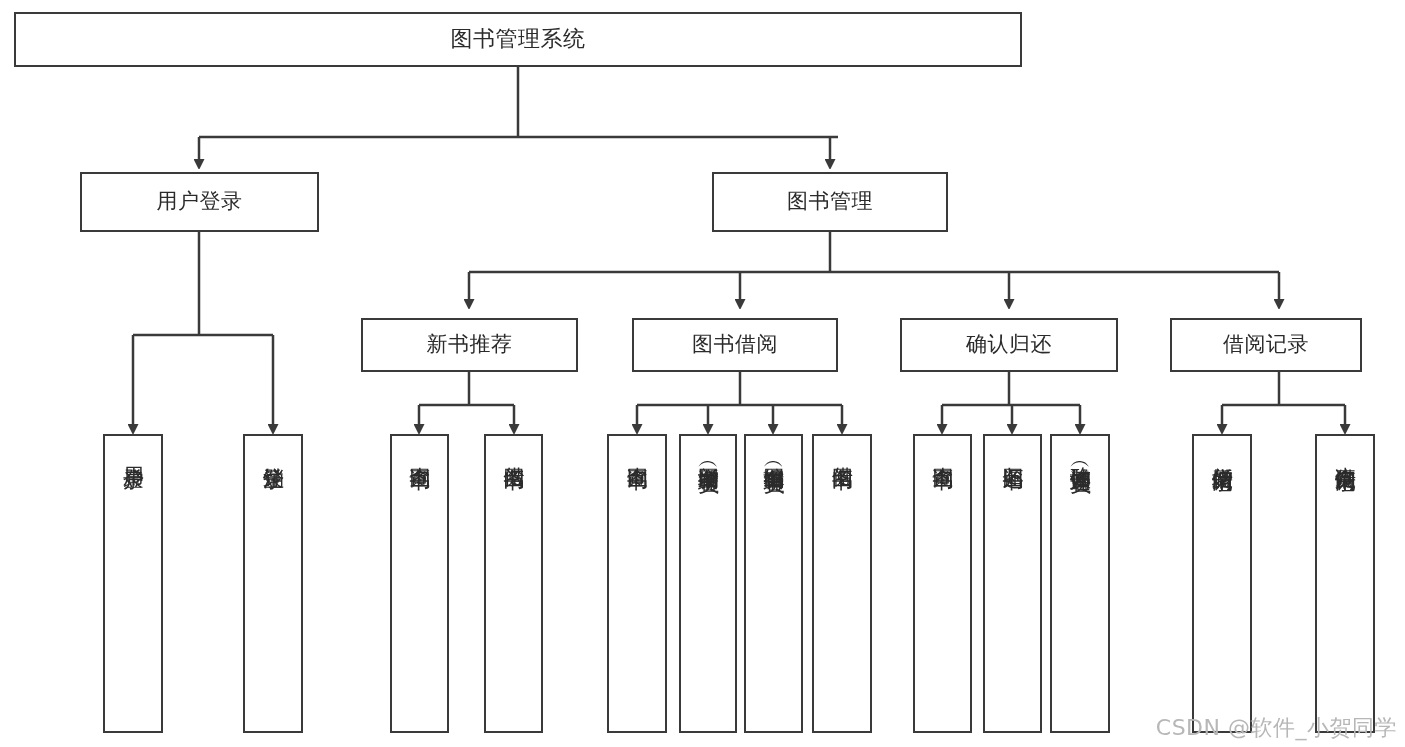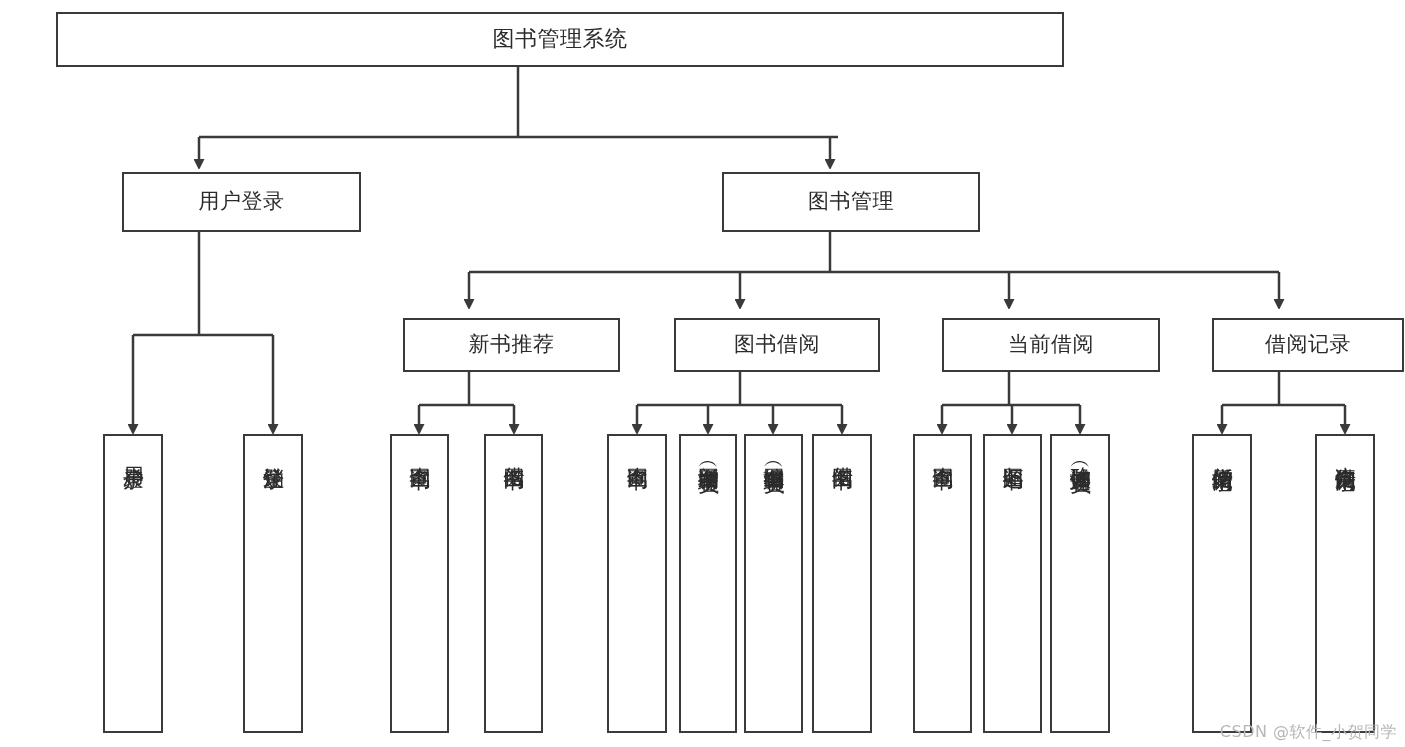--- a/index.html
+++ b/index.html
@@ -34,21 +34,20 @@
     align-items: center;
     justify-content: center;
     color: #2b2b2b;
     z-index: 2;
   }
   .node.horiz {
     font-size: 21px;
     line-height: 1.2;
     letter-spacing: 0.5px;
     white-space: nowrap;
-    margin-left: 42px;
   }
   .node.root {
     font-size: 22px;
   }
   .node.vert {
     align-items: flex-start;
     justify-content: center;
     padding-top: 14px;
   }
   .node.vert .vlabel {
@@ -57,21 +56,21 @@
     font-size: 21px;
     line-height: 1.28;
     letter-spacing: 1px;
     color: #2b2b2b;
     white-space: nowrap;
   }
   .watermark {
     position: absolute;
     right: 8px;
     bottom: 4px;
-    font-size: 16px;
+    font-size: 22px;
     color: #b7b7b7;
     letter-spacing: 0.5px;
     z-index: 5;
     white-space: nowrap;
   }
 </style>
 </head>
 <body>
 
 <div id="canvas">
@@ -127,32 +126,32 @@
     </g>
   </svg>
 
   <div class="node horiz root" style="left:14px; top:12px; width:1008px; height:55px;">
     <span>图书管理系统</span>
   </div>
 
   <div class="node horiz" style="left:80px; top:172px; width:239px; height:60px;">
     <span>用户登录</span>
   </div>
-  <div class="node horiz" style="left:680px; top:172px; width:258px; height:60px;font-family:Liberation Serif, serif;">
+  <div class="node horiz" style="left:712px; top:172px; width:236px; height:60px;font-family:Liberation Serif, serif;">
     <span>图书管理</span>
   </div>
 
   <div class="node horiz" style="left:361px; top:318px; width:217px; height:54px;">
     <span>新书推荐</span>
   </div>
   <div class="node horiz" style="left:632px; top:318px; width:206px; height:54px;">
     <span>图书借阅</span>
   </div>
   <div class="node horiz" style="left:900px; top:318px; width:218px; height:54px;">
-    <span>当前借阅</span>
+    <span>确认归还</span>
   </div>
   <div class="node horiz" style="left:1170px; top:318px; width:192px; height:54px;">
     <span>借阅记录</span>
   </div>
 
   <div class="node vert" style="left:103px; top:434px; width:60px; height:299px;">
     <span class="vlabel">用户登录</span>
   </div>
   <div class="node vert" style="left:243px; top:434px; width:60px; height:299px;">
     <span class="vlabel">注销登录</span>

